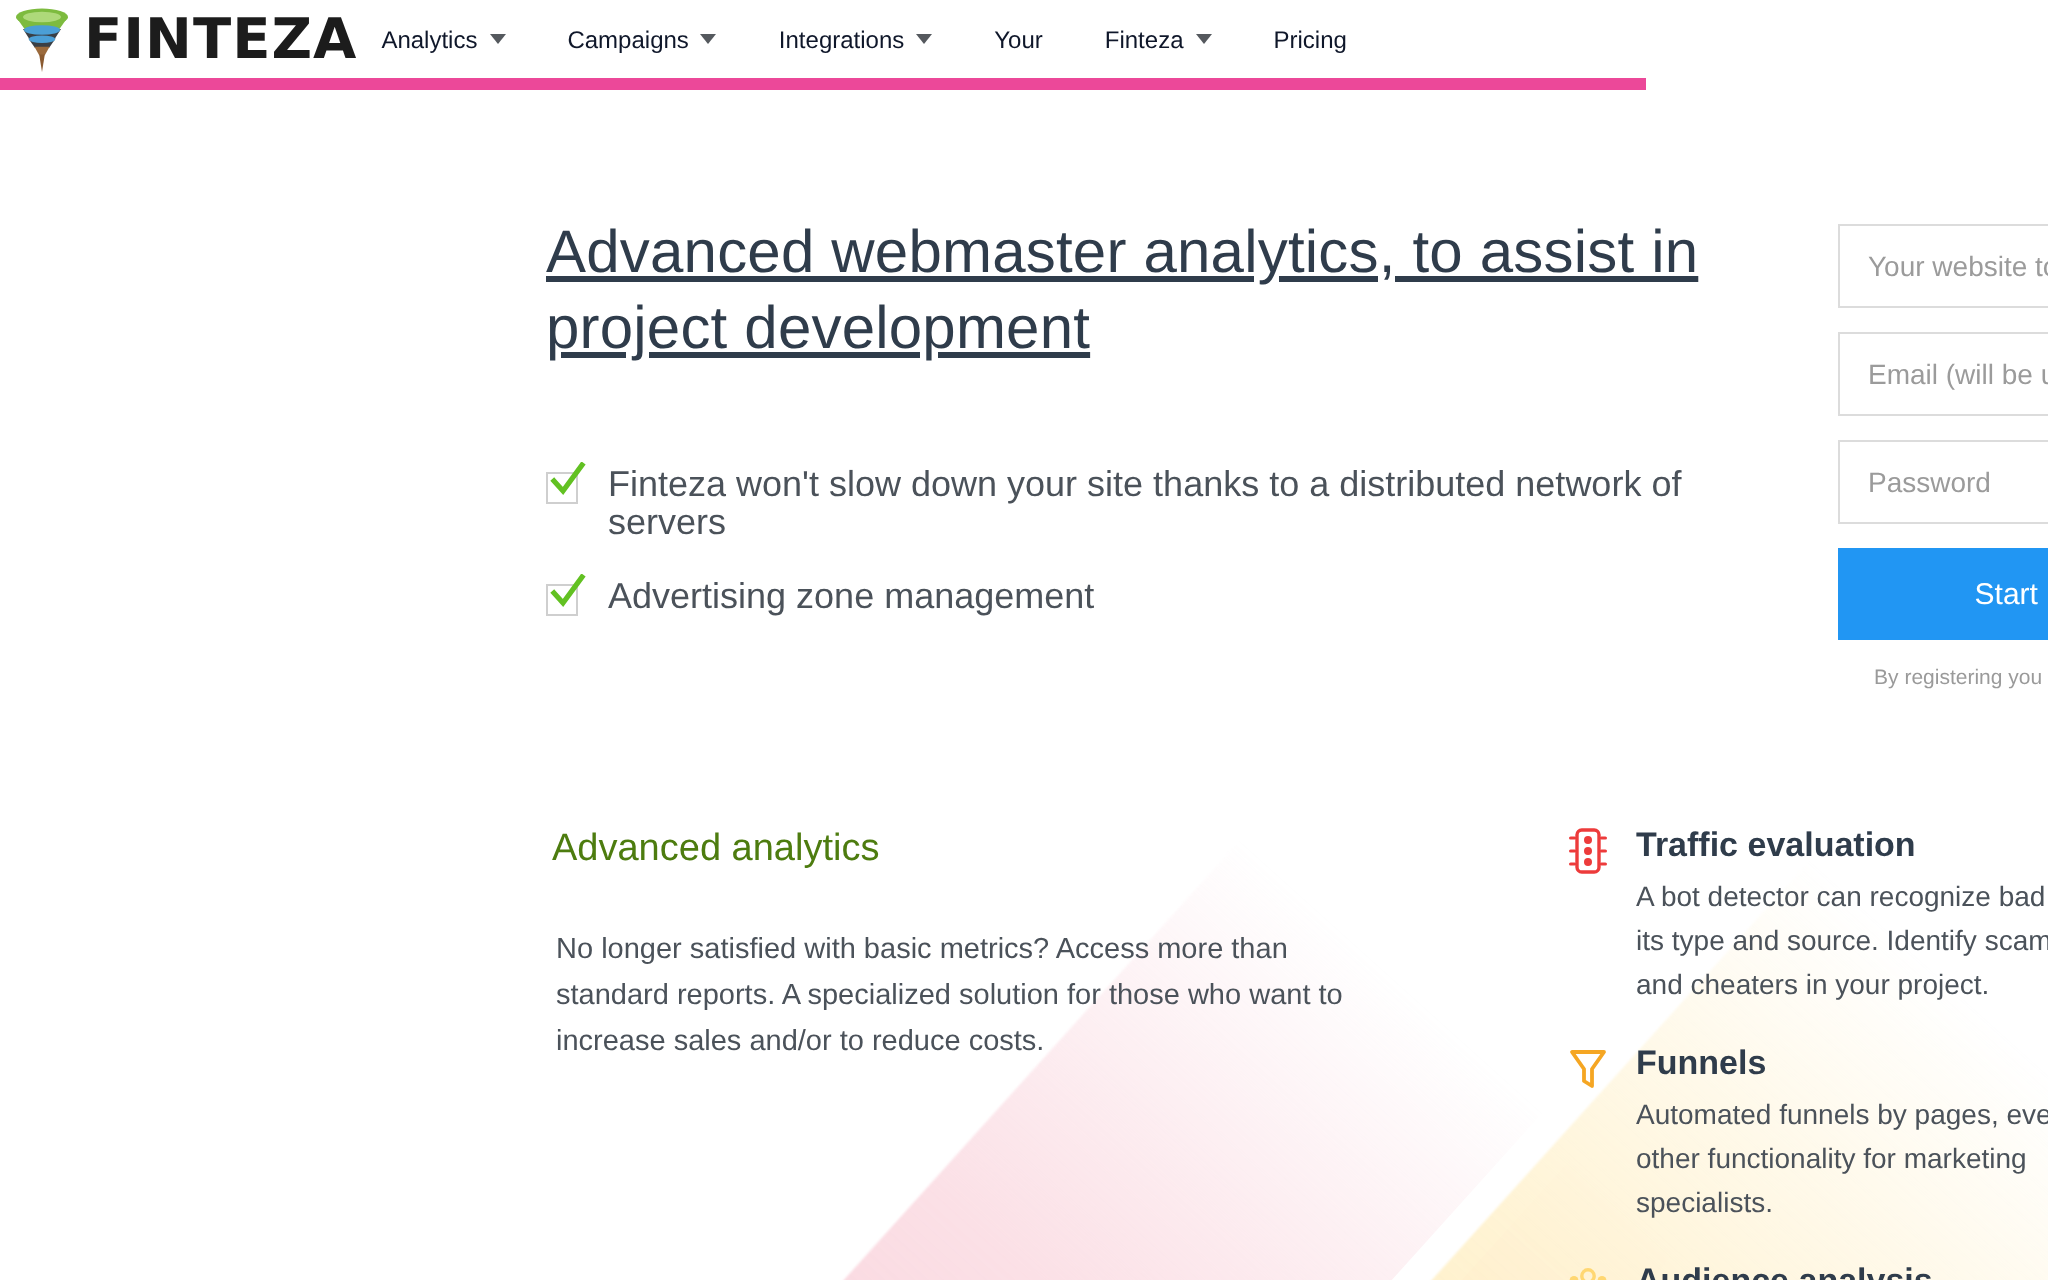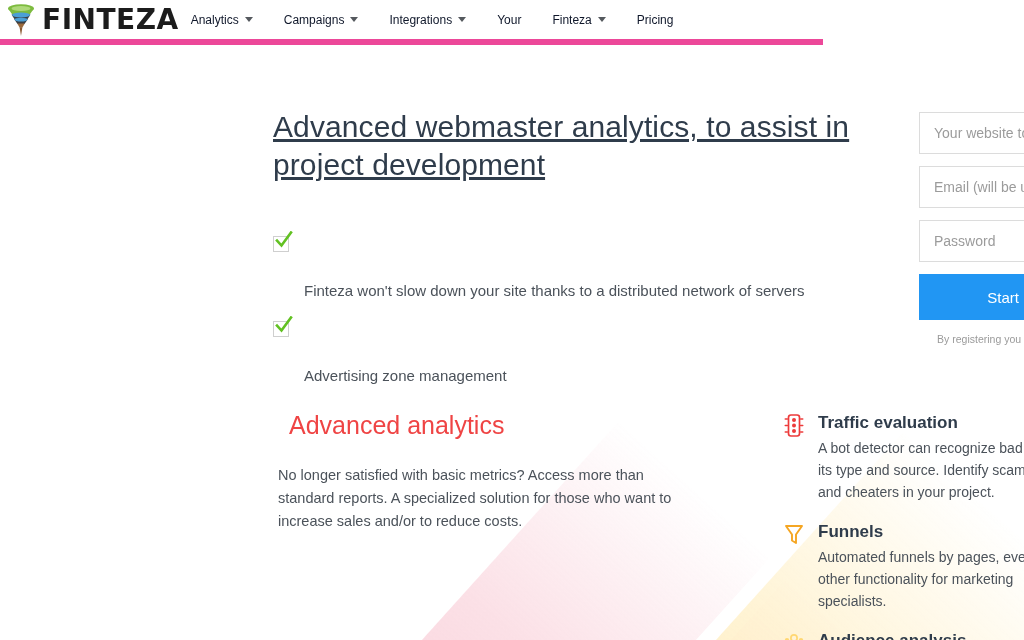--- a/index.html
+++ b/index.html
@@ -163,24 +163,23 @@
     border: 1px solid #cfcfcf;
     background: #fff;
     box-sizing: border-box;
   }
   .check-mark {
     position: absolute;
     left: 1px; top: -3px;
     width: 19px; height: 19px;
   }
   .hero-list-text {
-    font-size: 15px;
+    font-size: 18px;
     line-height: 19px;
     color: #4b525a;
-    margin-top: 48px;
   }
 
   
   .signup {
     position: absolute;
     left: 919px;
     top: 112px;
     width: 260px;
     z-index: 3;
   }
@@ -228,24 +227,24 @@
 
   
   .section-left {
     position: absolute;
     left: 273px;
     top: 408px;
     width: 430px;
     z-index: 2;
   }
   .section-title {
-    font-size: 25px;
+    font-size: 19px;
     font-weight: 400;
-    color: #ef4444;
-    margin: 0 0 22px 16px;
+    color: #4d7c0f;
+    margin: 0 0 22px 3px;
     line-height: 34px;
   }
   .section-text {
     font-size: 14.5px;
     line-height: 23px;
     color: #4b525a;
     margin: 5px;
   }
 
   

